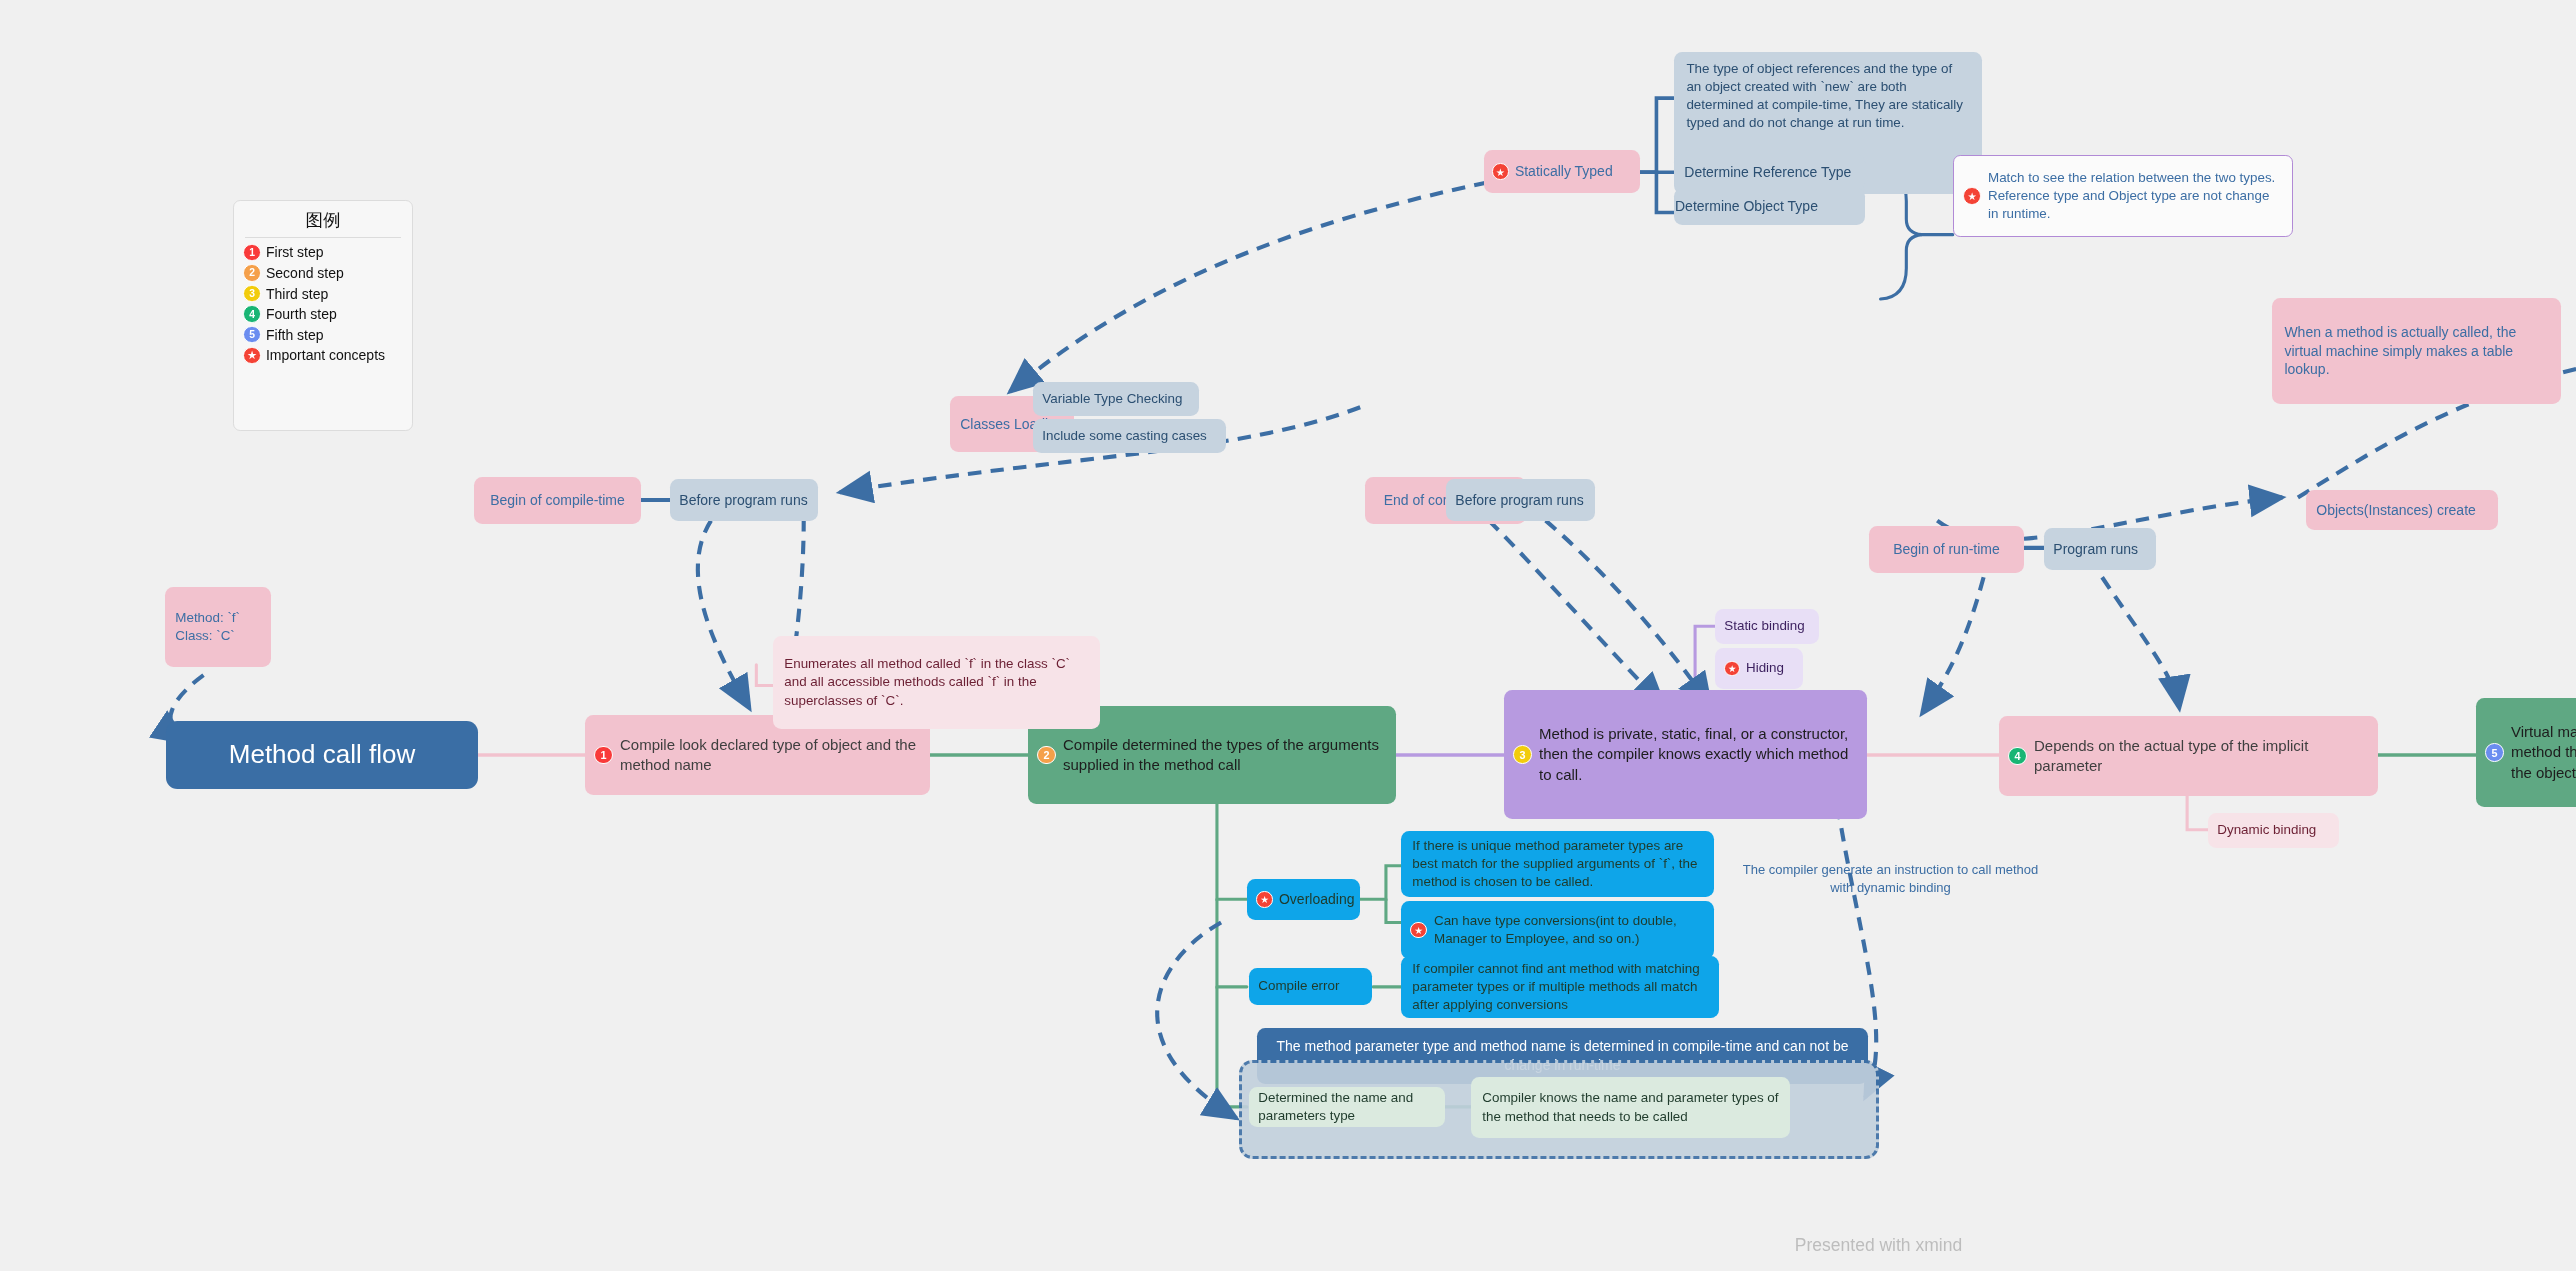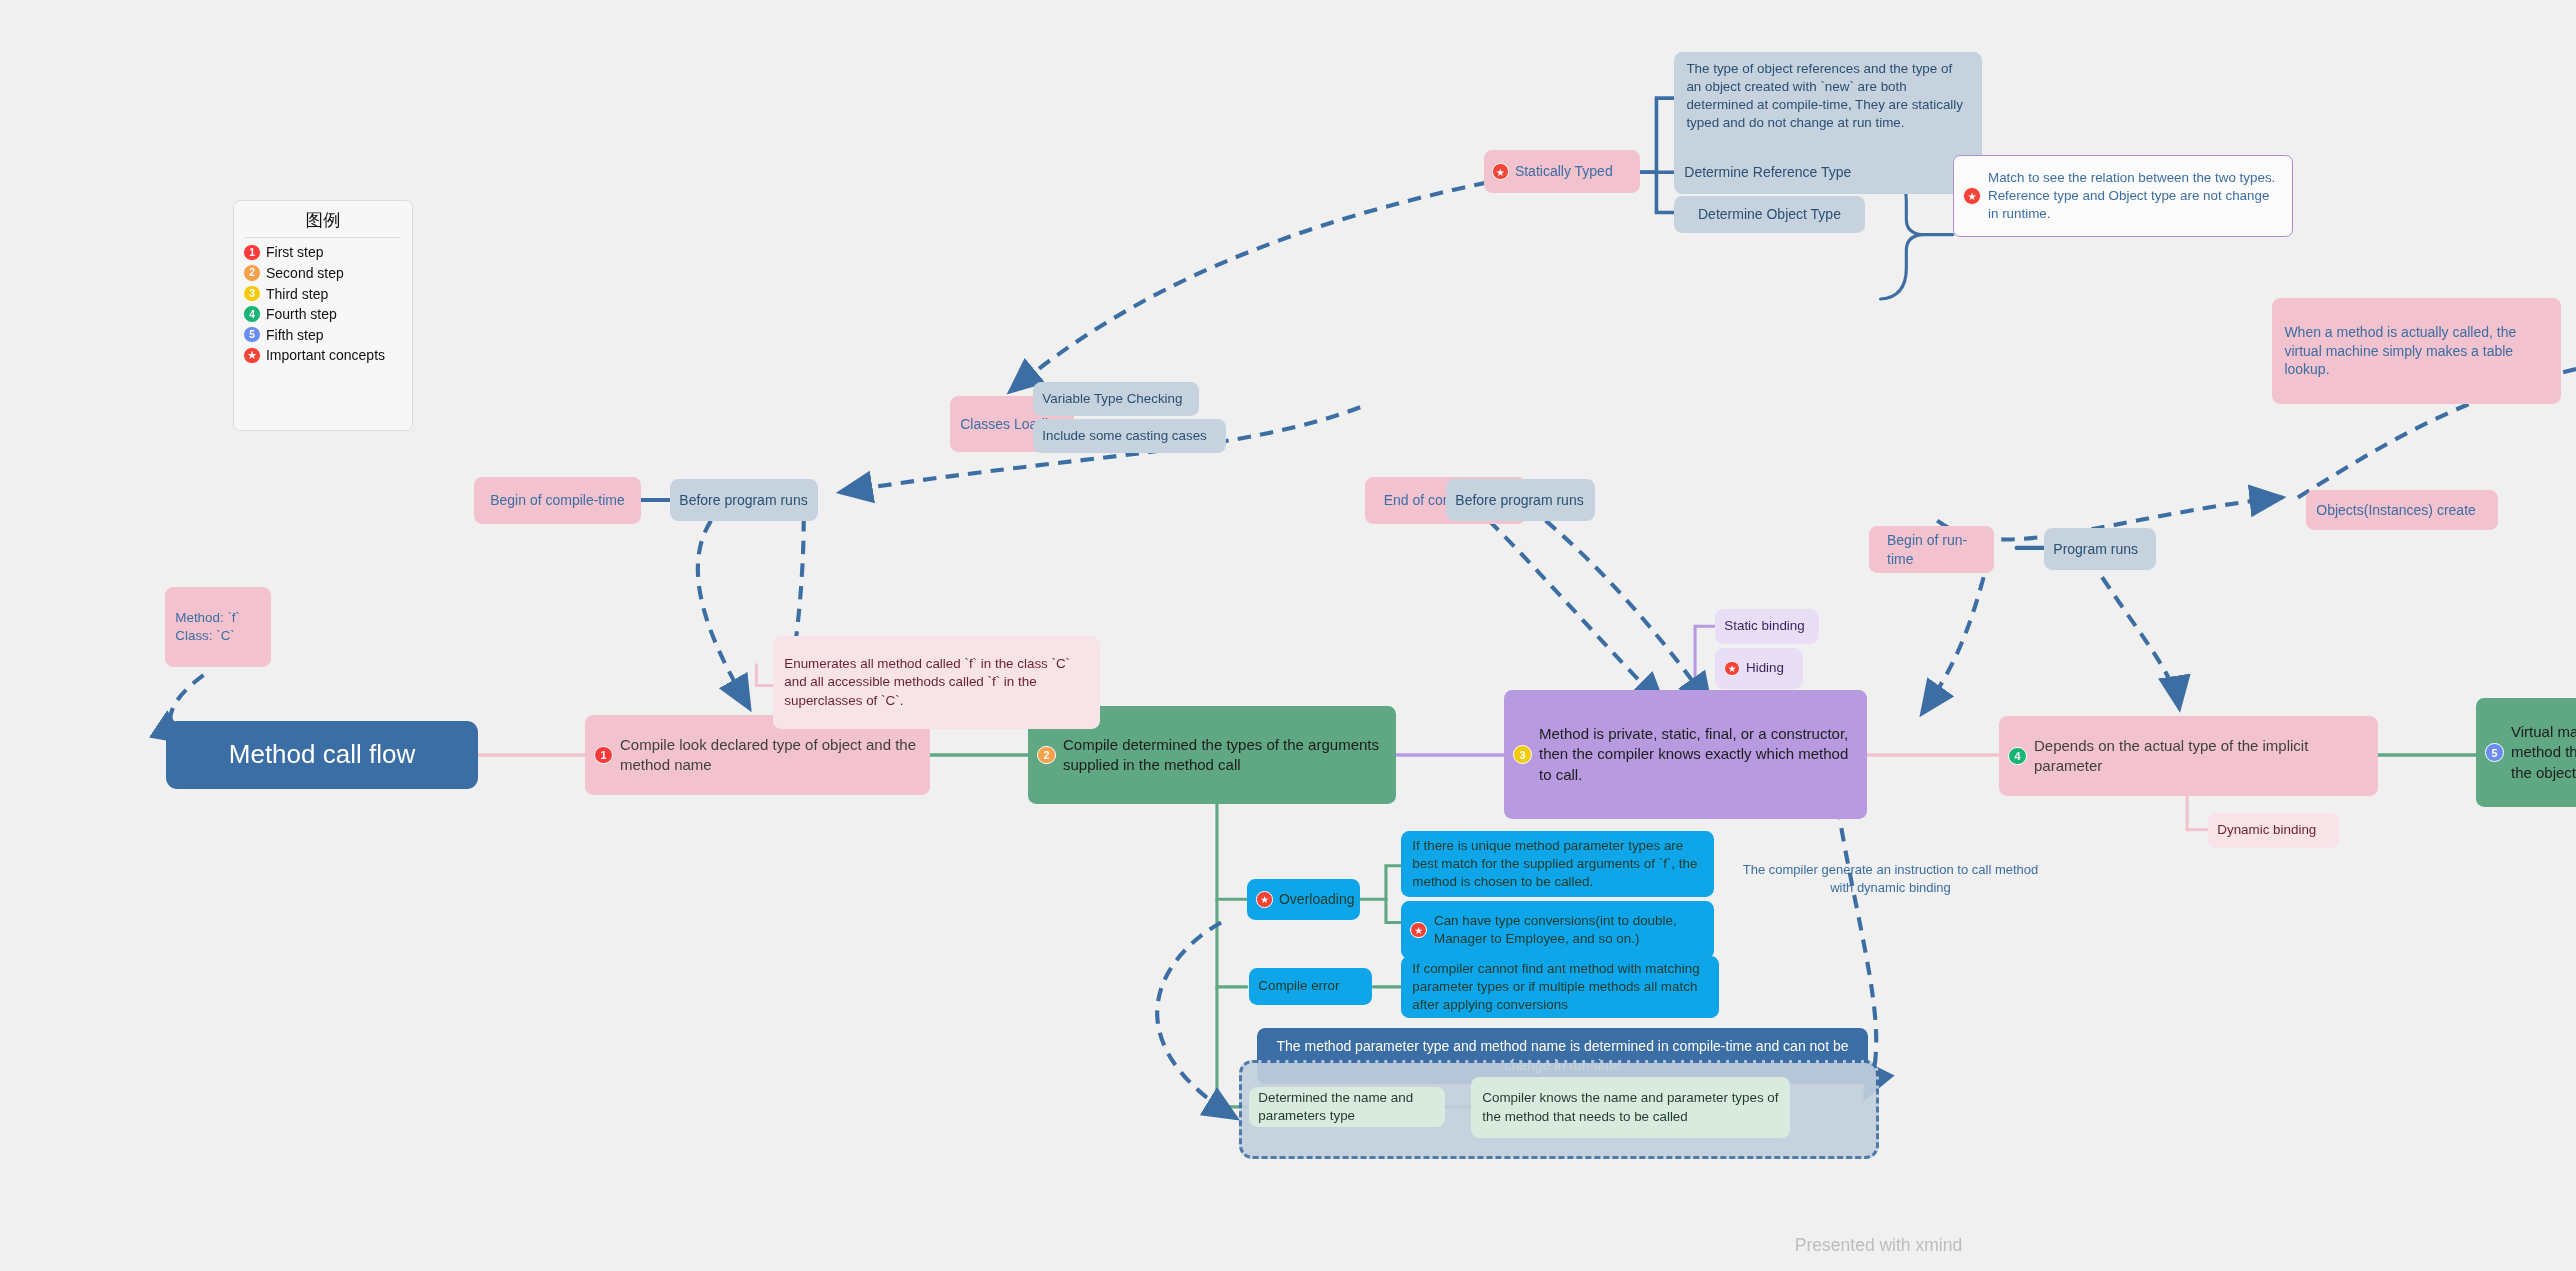--- a/index.html
+++ b/index.html
@@ -191,21 +191,21 @@
 </div>
 
 <div class="node blueGray" style="left:1674px;top:52px;width:308px;height:142px;padding:8.2px 12.4px;align-items:flex-start;">
   <span class="txt" style="font-size:13.4px;">The type of object references and the type of an object created with `new` are both determined at compile-time, They are statically typed and do not change at run time.</span>
 </div>
 
 <div class="node blueGray" style="left:1674px;top:154px;width:191px;height:37px;padding:0 10.3px;">
   <span class="txt" style="font-size:14px;">Determine Reference Type</span>
 </div>
 
-<div class="node blueGray" style="left:1674px;top:196px;width:191px;height:37px;padding:0 24px;">
+<div class="node blueGray" style="left:1674px;top:188px;width:191px;height:37px;padding:0 1px;">
   <span class="txt" style="font-size:14px;">Determine Object Type</span>
 </div>
 
 <div class="node whiteOutline" style="left:1953px;top:155px;width:340px;height:82px;padding:0 11.3px 0 9.3px;gap:7.2px;border-radius:7.2px;">
   <span class="ico" style="width:17.5px;height:17.5px;background:#f44336;font-size:10.3px;">★</span>
   <span class="txt" style="font-size:13.4px;">Match to see the relation between the two types. Reference type and Object type are not change in runtime.</span>
 </div>
 
 <div class="node pinkBlue" style="left:1005px;top:394px;width:0px;height:0px;"></div>
 
@@ -248,21 +248,21 @@
 </div>
 
 <div class="node pinkBlue" style="left:1365px;top:477px;width:161px;height:47px;padding:0 9.3px;justify-content:center;">
   <span class="txt" style="font-size:14px;">End of compile-time</span>
 </div>
 
 <div class="node blueGray" style="left:1446px;top:479px;width:149px;height:42px;padding:0 9.3px;">
   <span class="txt" style="font-size:14px;">Before program runs</span>
 </div>
 
-<div class="node pinkBlue" style="left:1869px;top:526px;width:125px;height:47px;padding:0 18px;justify-content:center;">
+<div class="node pinkBlue" style="left:1869px;top:526px;width:155px;height:47px;padding:0 18px;justify-content:center;">
   <span class="txt" style="font-size:14px;">Begin of run-time</span>
 </div>
 
 <div class="node blueGray" style="left:2044px;top:528px;width:112px;height:42px;padding:0 9.3px;">
   <span class="txt" style="font-size:14px;">Program runs</span>
 </div>
 
 <div class="node pinkBlue" style="left:2306px;top:490px;width:192px;height:40px;padding:0 10.3px;align-items:center;">
   <span class="txt" style="font-size:14px;">Objects(Instances) create</span>
 </div>

